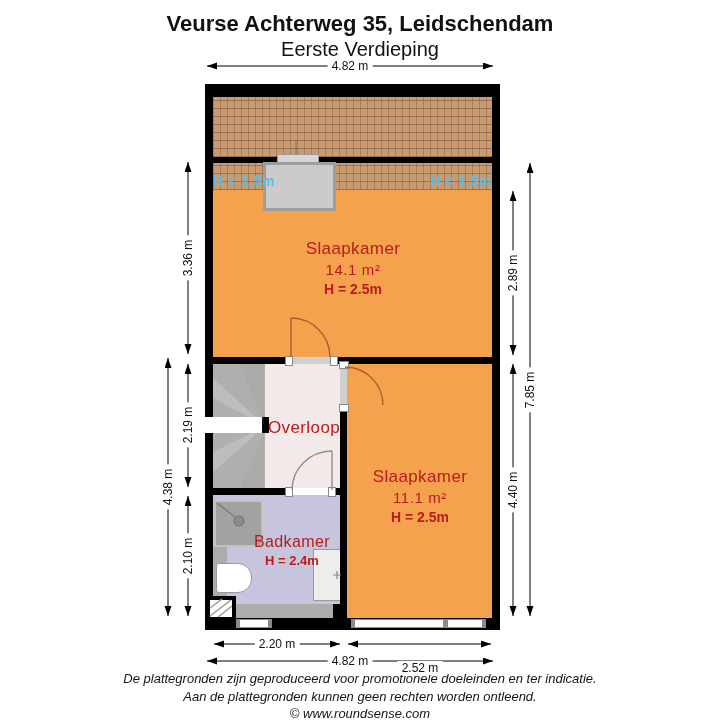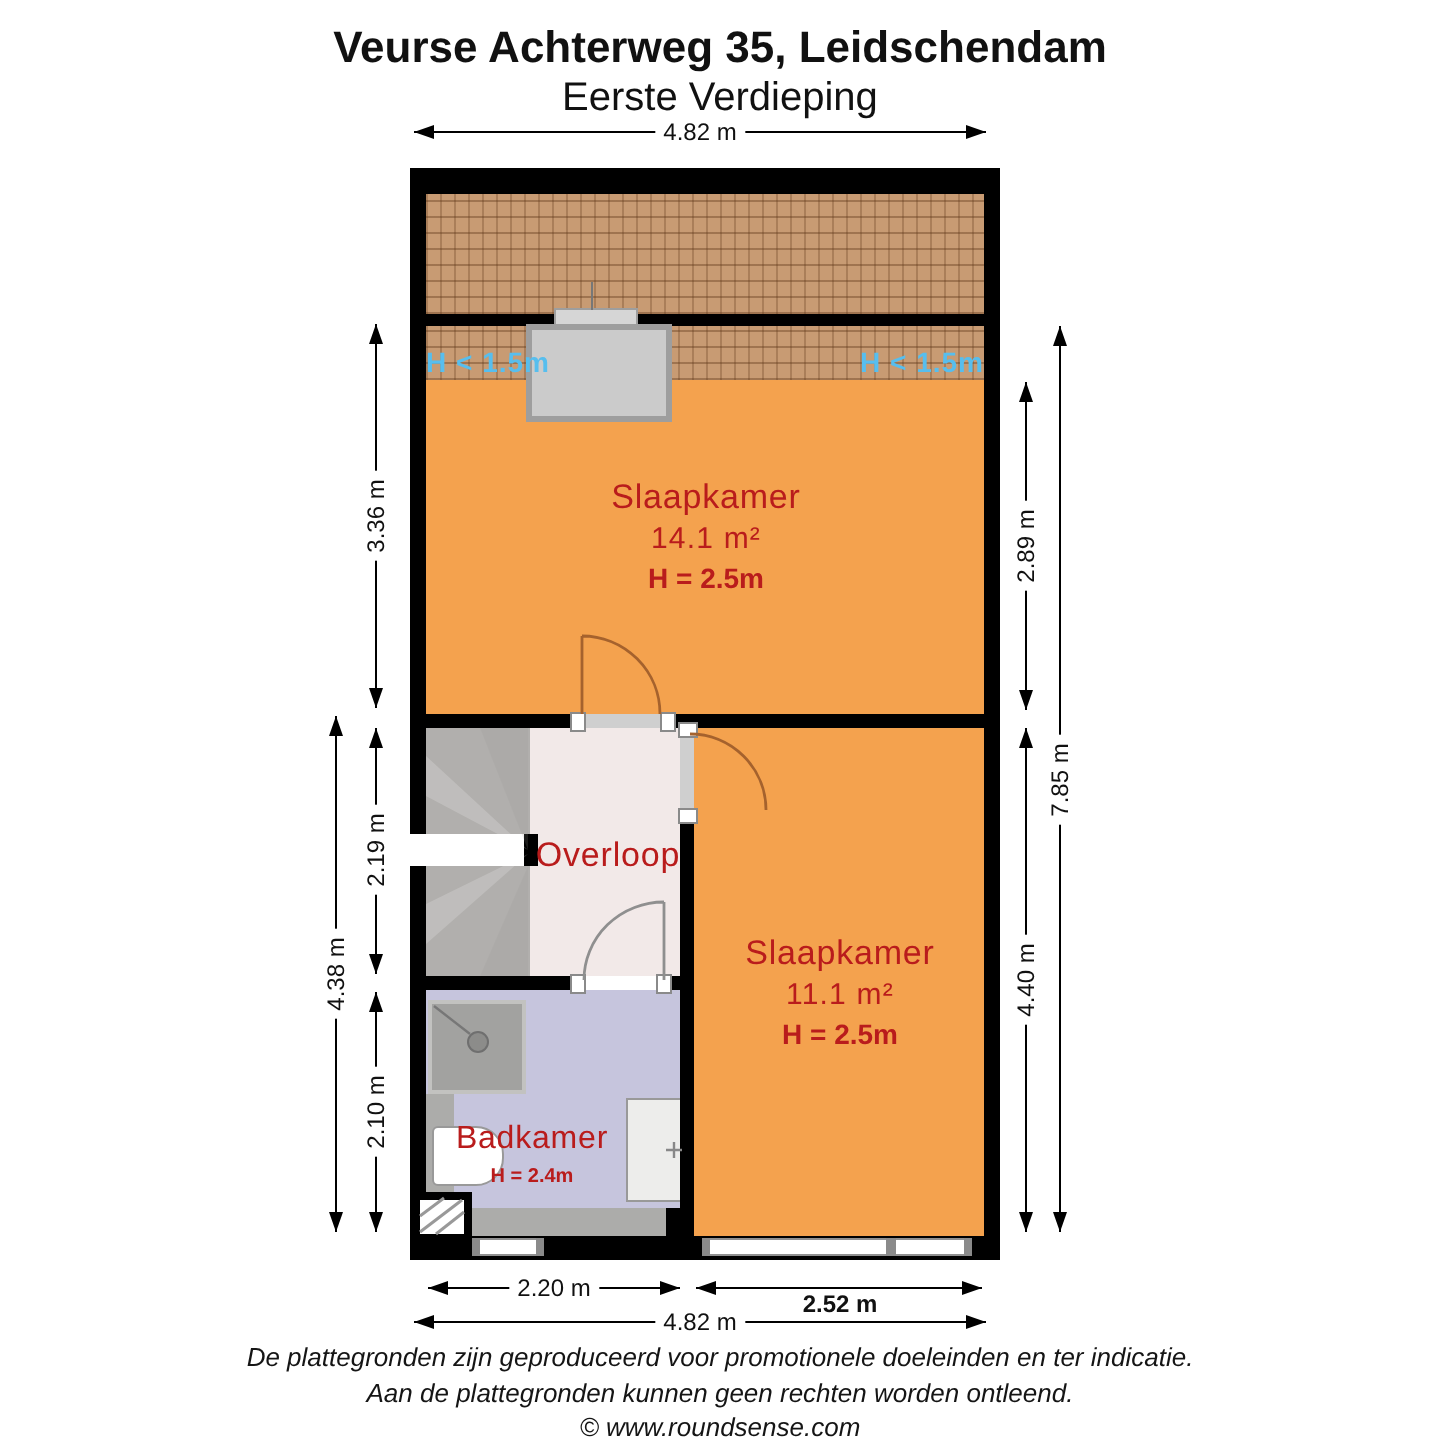--- a/index.html
+++ b/index.html
@@ -138,37 +138,37 @@
   <div class="room-label" style="left:273px;top:238px;width:160px;">
     <div class="rn">Slaapkamer</div>
     <div class="ra">14.1 m²</div>
     <div class="rh">H = 2.5m</div>
   </div>
   <div class="room-label" style="left:340px;top:466px;width:160px;">
     <div class="rn">Slaapkamer</div>
     <div class="ra">11.1 m²</div>
     <div class="rh">H = 2.5m</div>
   </div>
-  <div class="room-label" style="left:196px;top:532px;width:140px;margin-top:28px;">
+  <div class="room-label" style="left:222px;top:532px;width:140px;">
     <div class="rn" style="font-size:16px;line-height:20px;">Badkamer</div>
-    <div class="rh" style="font-size:10px;line-height:17px;">H = 2.4m</div>
+    <div class="rh" style="font-size:13px;line-height:17px;">H = 2.4m</div>
   </div>
   <div class="room-label" style="left:266px;top:417px;width:76px;">
     <div class="rn">Overloop</div>
   </div>
 
   <div class="hdim" style="left:350px;top:66px;">4.82 m</div>
   <div class="vdim" style="left:188px;top:258px;">3.36 m</div>
   <div class="vdim" style="left:188px;top:425px;">2.19 m</div>
   <div class="vdim" style="left:188px;top:556px;">2.10 m</div>
   <div class="vdim" style="left:168px;top:487px;">4.38 m</div>
   <div class="vdim" style="left:513px;top:273px;">2.89 m</div>
   <div class="vdim" style="left:513px;top:490px;">4.40 m</div>
   <div class="vdim" style="left:530px;top:390px;">7.85 m</div>
   <div class="hdim" style="left:277px;top:644px;">2.20 m</div>
-  <div class="hdim" style="left:420px;top:652px;font-weight:bold;">2.52 m</div>
+  <div class="hdim" style="left:420px;top:668px;">2.52 m</div>
   <div class="hdim" style="left:350px;top:661px;">4.82 m</div>
 
   <div class="footer-line" style="top:671px;">De plattegronden zijn geproduceerd voor promotionele doeleinden en ter indicatie.</div>
   <div class="footer-line" style="top:706px;">© www.roundsense.com</div>
   <div class="footer-line" style="top:689px;">Aan de plattegronden kunnen geen rechten worden ontleend.</div>
 
 </div>
 
 </body></html>

